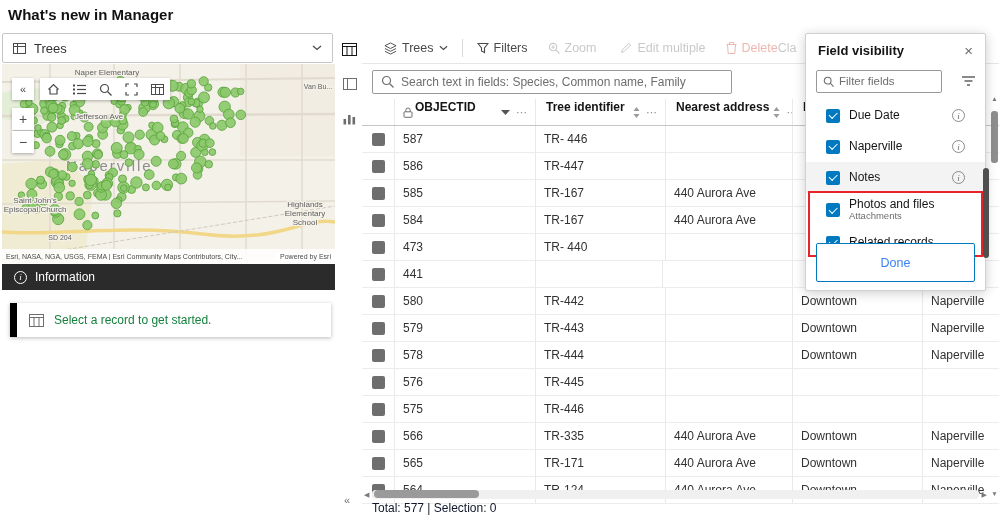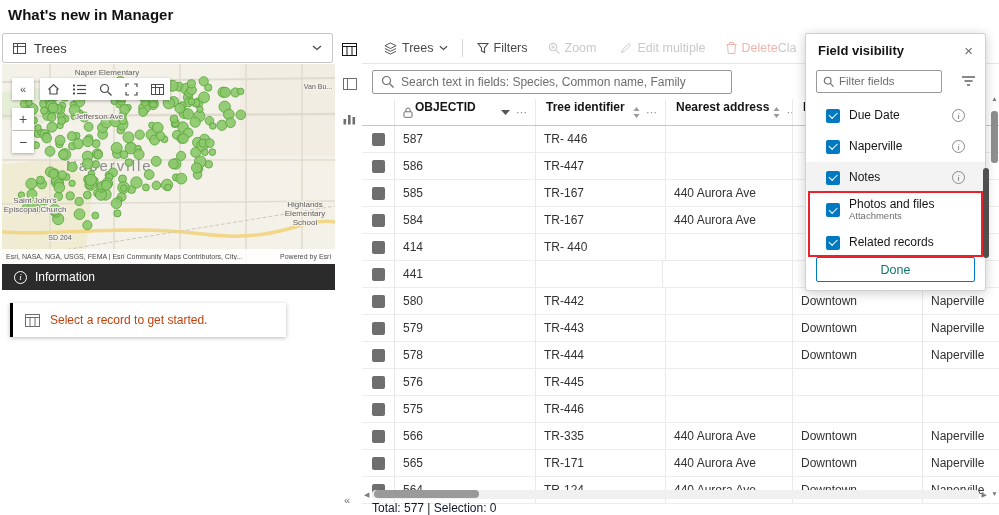--- a/index.html
+++ b/index.html
@@ -20,21 +20,21 @@
 .zoom-in{left:10px;top:44px;width:22px;height:22px;font-size:14px}
 .zoom-out{left:10px;top:67px;width:22px;height:22px;font-size:14px}
 .attribution{position:absolute;left:0;bottom:0;width:100%;height:14px;background:rgba(255,255,255,.85);display:flex;align-items:center;font-size:7px;color:#4a4a4a;padding-left:4px;white-space:nowrap;overflow:hidden}
 .attr-left{overflow:hidden;flex:1}
 .powered{background:rgba(255,255,255,.95);padding:0 4px;flex:none}
 #map-dots circle{fill:#8cc96b;stroke:#55a238;stroke-width:.8;fill-opacity:.92}
 #map-labels text{fill:#5f5f5f;paint-order:stroke;stroke:#f4f1e9;stroke-width:2.5px;stroke-linejoin:round}
 #map-biglabel text{fill:#8d8d8d;letter-spacing:2px}
 .info-bar{position:absolute;left:0;top:231px;width:333px;height:26px;background:#2b2b2b;color:#fff;display:flex;align-items:center;gap:8px;padding:0 12px;font-size:12px;cursor:pointer}
 .info-circle{width:13px;height:13px;border:1px solid #fff;border-radius:50%;font:italic 9px "Liberation Serif",serif;display:flex;align-items:center;justify-content:center;flex:none}
-.empty-card{position:absolute;left:8px;top:270px;width:276px;height:34px;background:#fff;box-shadow:0 1px 4px rgba(0,0,0,.28);border-left:3px solid #000000;display:flex;align-items:center;gap:10px;padding:0 12px;font-size:12px;color:#c2410c}
+.empty-card{position:absolute;left:8px;top:270px;width:321px;height:34px;background:#fff;box-shadow:0 1px 4px rgba(0,0,0,.28);border-left:7px solid #000000;display:flex;align-items:center;gap:10px;padding:0 12px;font-size:12px;color:#15803d}
 
 
 .view-strip{position:absolute;left:337px;top:38px;width:25px;display:flex;flex-direction:column;align-items:center;gap:13px}
 .vs-btn{width:22px;height:22px;border:none;background:none;display:flex;align-items:center;justify-content:center;color:#6e6e6e;cursor:pointer;padding:0}
 .vs-btn.active{color:#151515}
 
 
 .table-panel{position:absolute;left:362px;top:33px;width:637px;height:482px}
 .tp-toolbar{position:absolute;top:0;left:0;width:637px;height:31px;display:flex;align-items:center;padding-left:22px;font-size:12.5px;white-space:nowrap;border-bottom:1px solid #e6e6e6}
 .tb-item{display:flex;align-items:center;gap:5px;color:#4a4a4a;cursor:pointer}
@@ -85,21 +85,21 @@
 .fv-list{margin-top:4px}
 .fitem{height:31px;display:flex;align-items:center;gap:9px;padding:0 20px;font-size:12px;color:#151515;cursor:pointer}
 .fitem.hl{background:#f3f3f3}
 .fitem.two{height:34px}
 .flabels{display:flex;flex-direction:column;line-height:1.15}
 .fsub{font-size:9.5px;color:#6e6e6e}
 .cb{position:relative;width:14px;height:14px;background:#0079c1;border-radius:2px;flex:none}
 .cb::after{content:"";position:absolute;left:3px;top:3.5px;width:7px;height:3.5px;border-left:1.6px solid #fff;border-bottom:1.6px solid #fff;transform:rotate(-45deg)}
 .info-i{margin-left:auto;width:13px;height:13px;border:1px solid #8a8a8a;border-radius:50%;font:italic 9px "Liberation Serif",serif;color:#6e6e6e;display:flex;align-items:center;justify-content:center;flex:none;cursor:pointer}
 .fv-annotation{position:absolute;left:2px;top:157px;width:175px;height:66px;border:2px solid #e8212b;pointer-events:none}
-.fv-done{position:absolute;left:10px;bottom:8px;width:159px;height:25px;background:#fff;border:1px solid #0079c1;border-radius:2px;color:#0f766e;font-size:12.5px;font-family:inherit;cursor:pointer}
+.fv-done{position:absolute;left:10px;bottom:8px;width:159px;height:39px;background:#fff;border:1px solid #0079c1;border-radius:2px;color:#3b82f6;font-size:12.5px;font-family:inherit;cursor:pointer}
 </style>
 </head>
 <body>
 
 <div class="page-title">What's new in Manager</div>
 
 <section class="left-panel">
   <div class="layer-select">
     <span>
         <svg width="13" height="11" viewBox="0 0 13 11">
@@ -631,21 +631,21 @@
         <div class="cell w-oid">584</div>
         <div class="cell w-tree">TR-167</div>
         <div class="cell w-addr">440 Aurora Ave</div>
         <div class="cell w-dist"></div>
         <div class="cell w-city"></div>
       </div>
       <div class="trow">
         <div class="cell w-sel">
           <span class="rowbox"></span>
         </div>
-        <div class="cell w-oid">414</div>
+        <div class="cell w-oid">473</div>
         <div class="cell w-tree">TR- 440</div>
         <div class="cell w-addr"></div>
         <div class="cell w-dist"></div>
         <div class="cell w-city"></div>
       </div>
       <div class="trow">
         <div class="cell w-sel">
           <span class="rowbox"></span>
         </div>
         <div class="cell w-oid">441</div>

